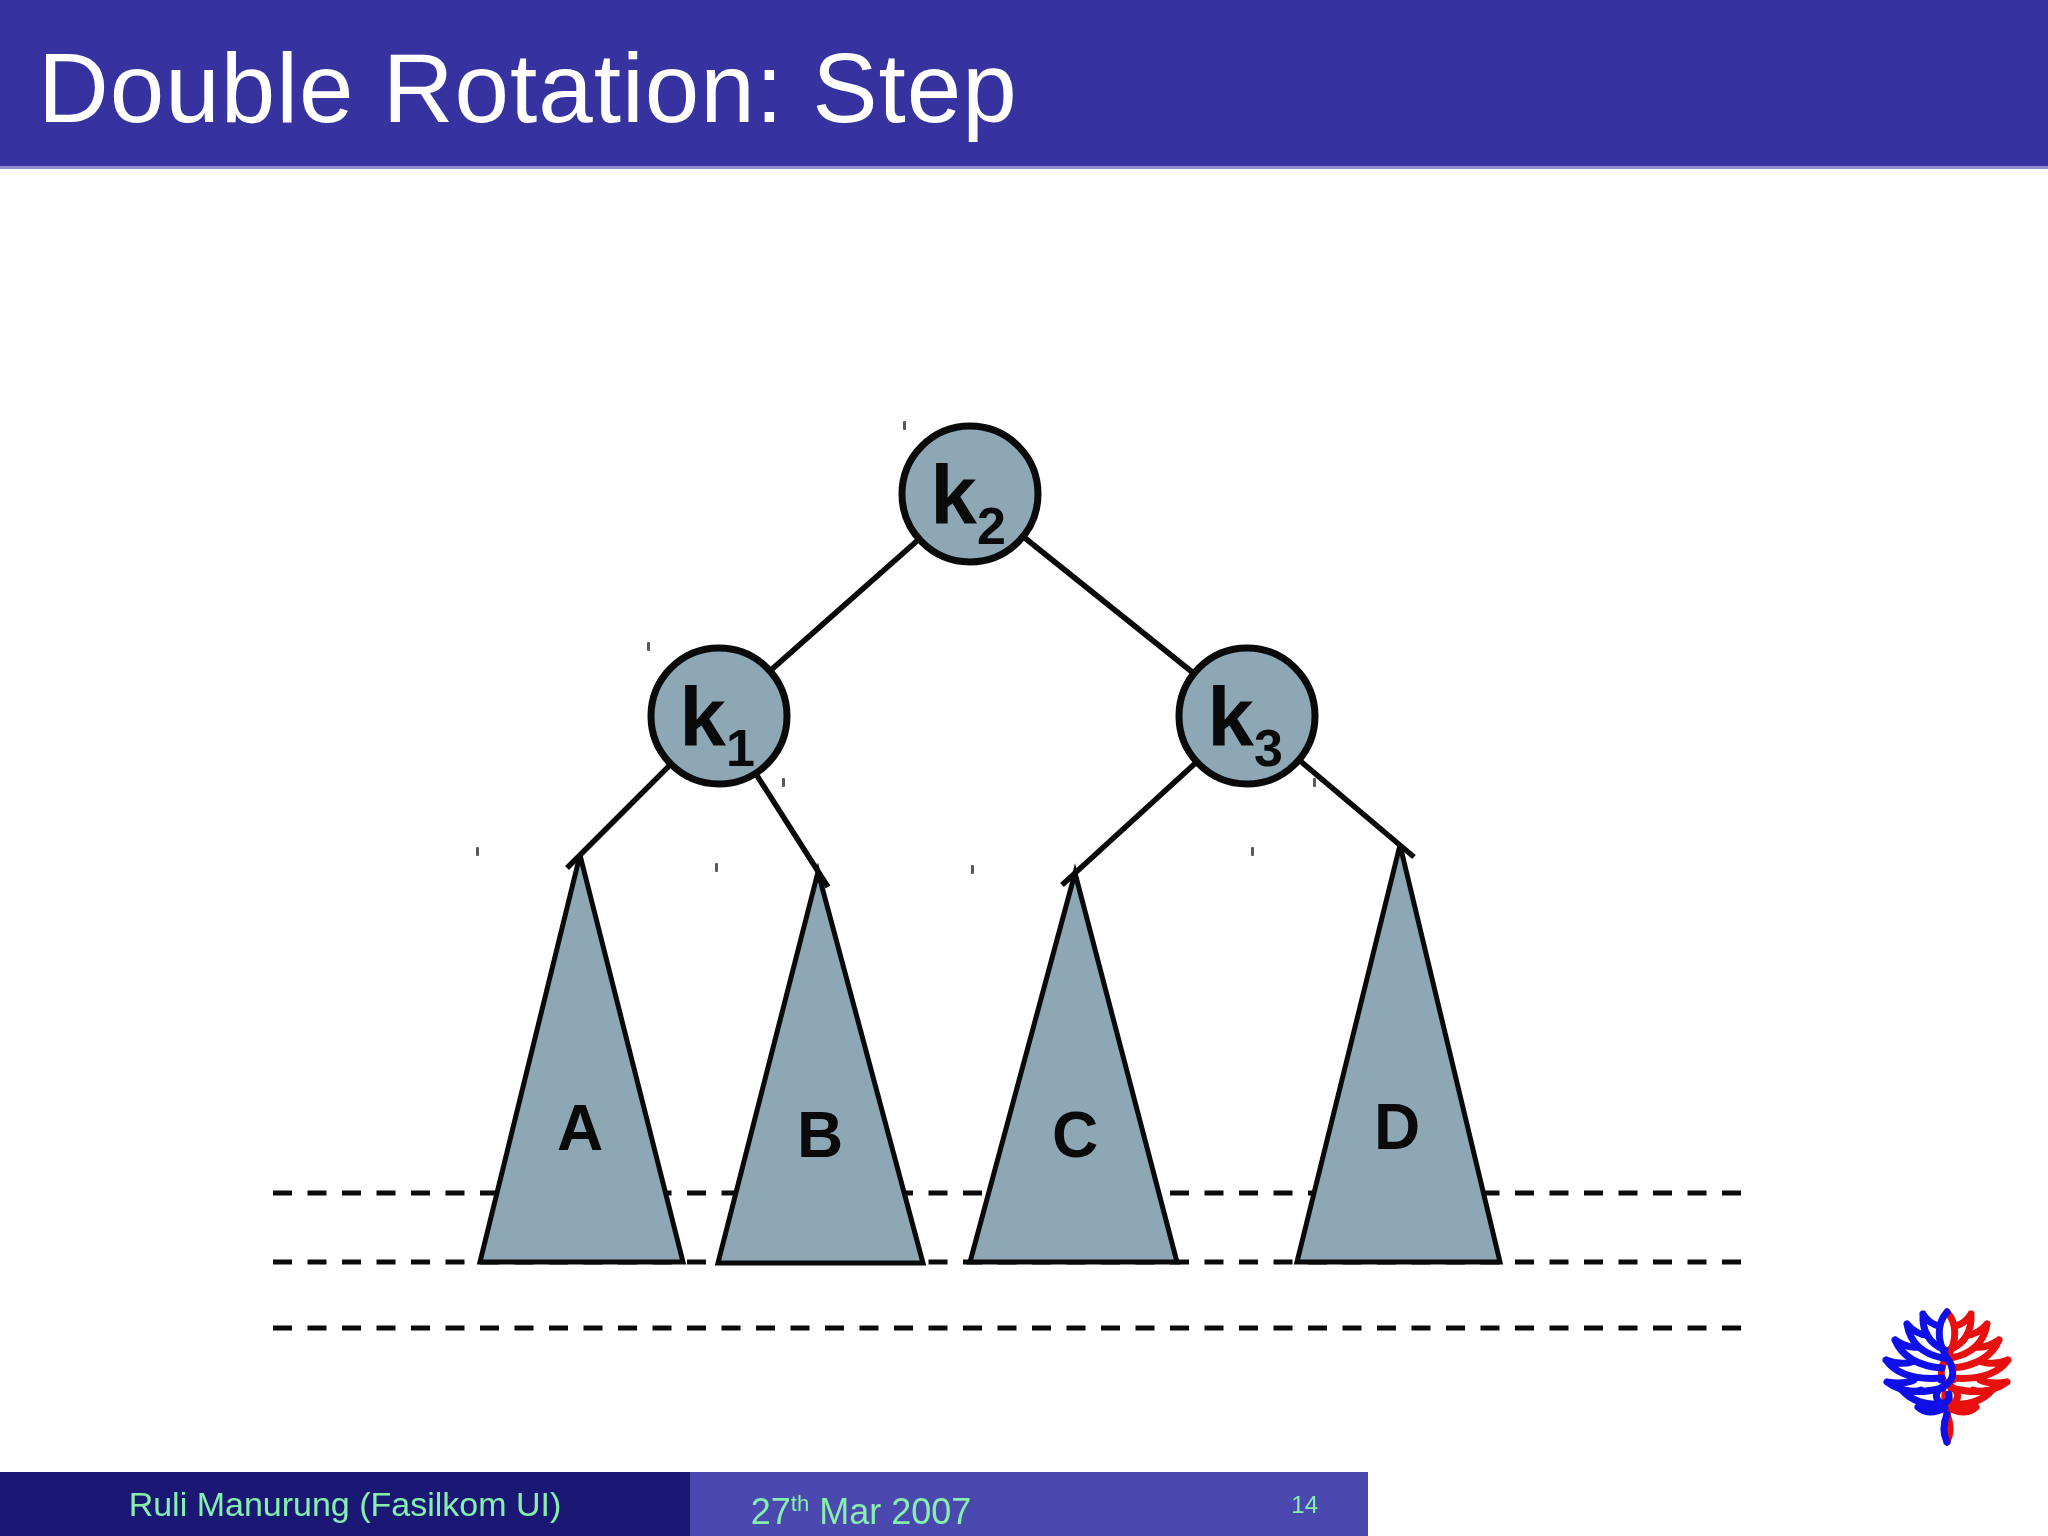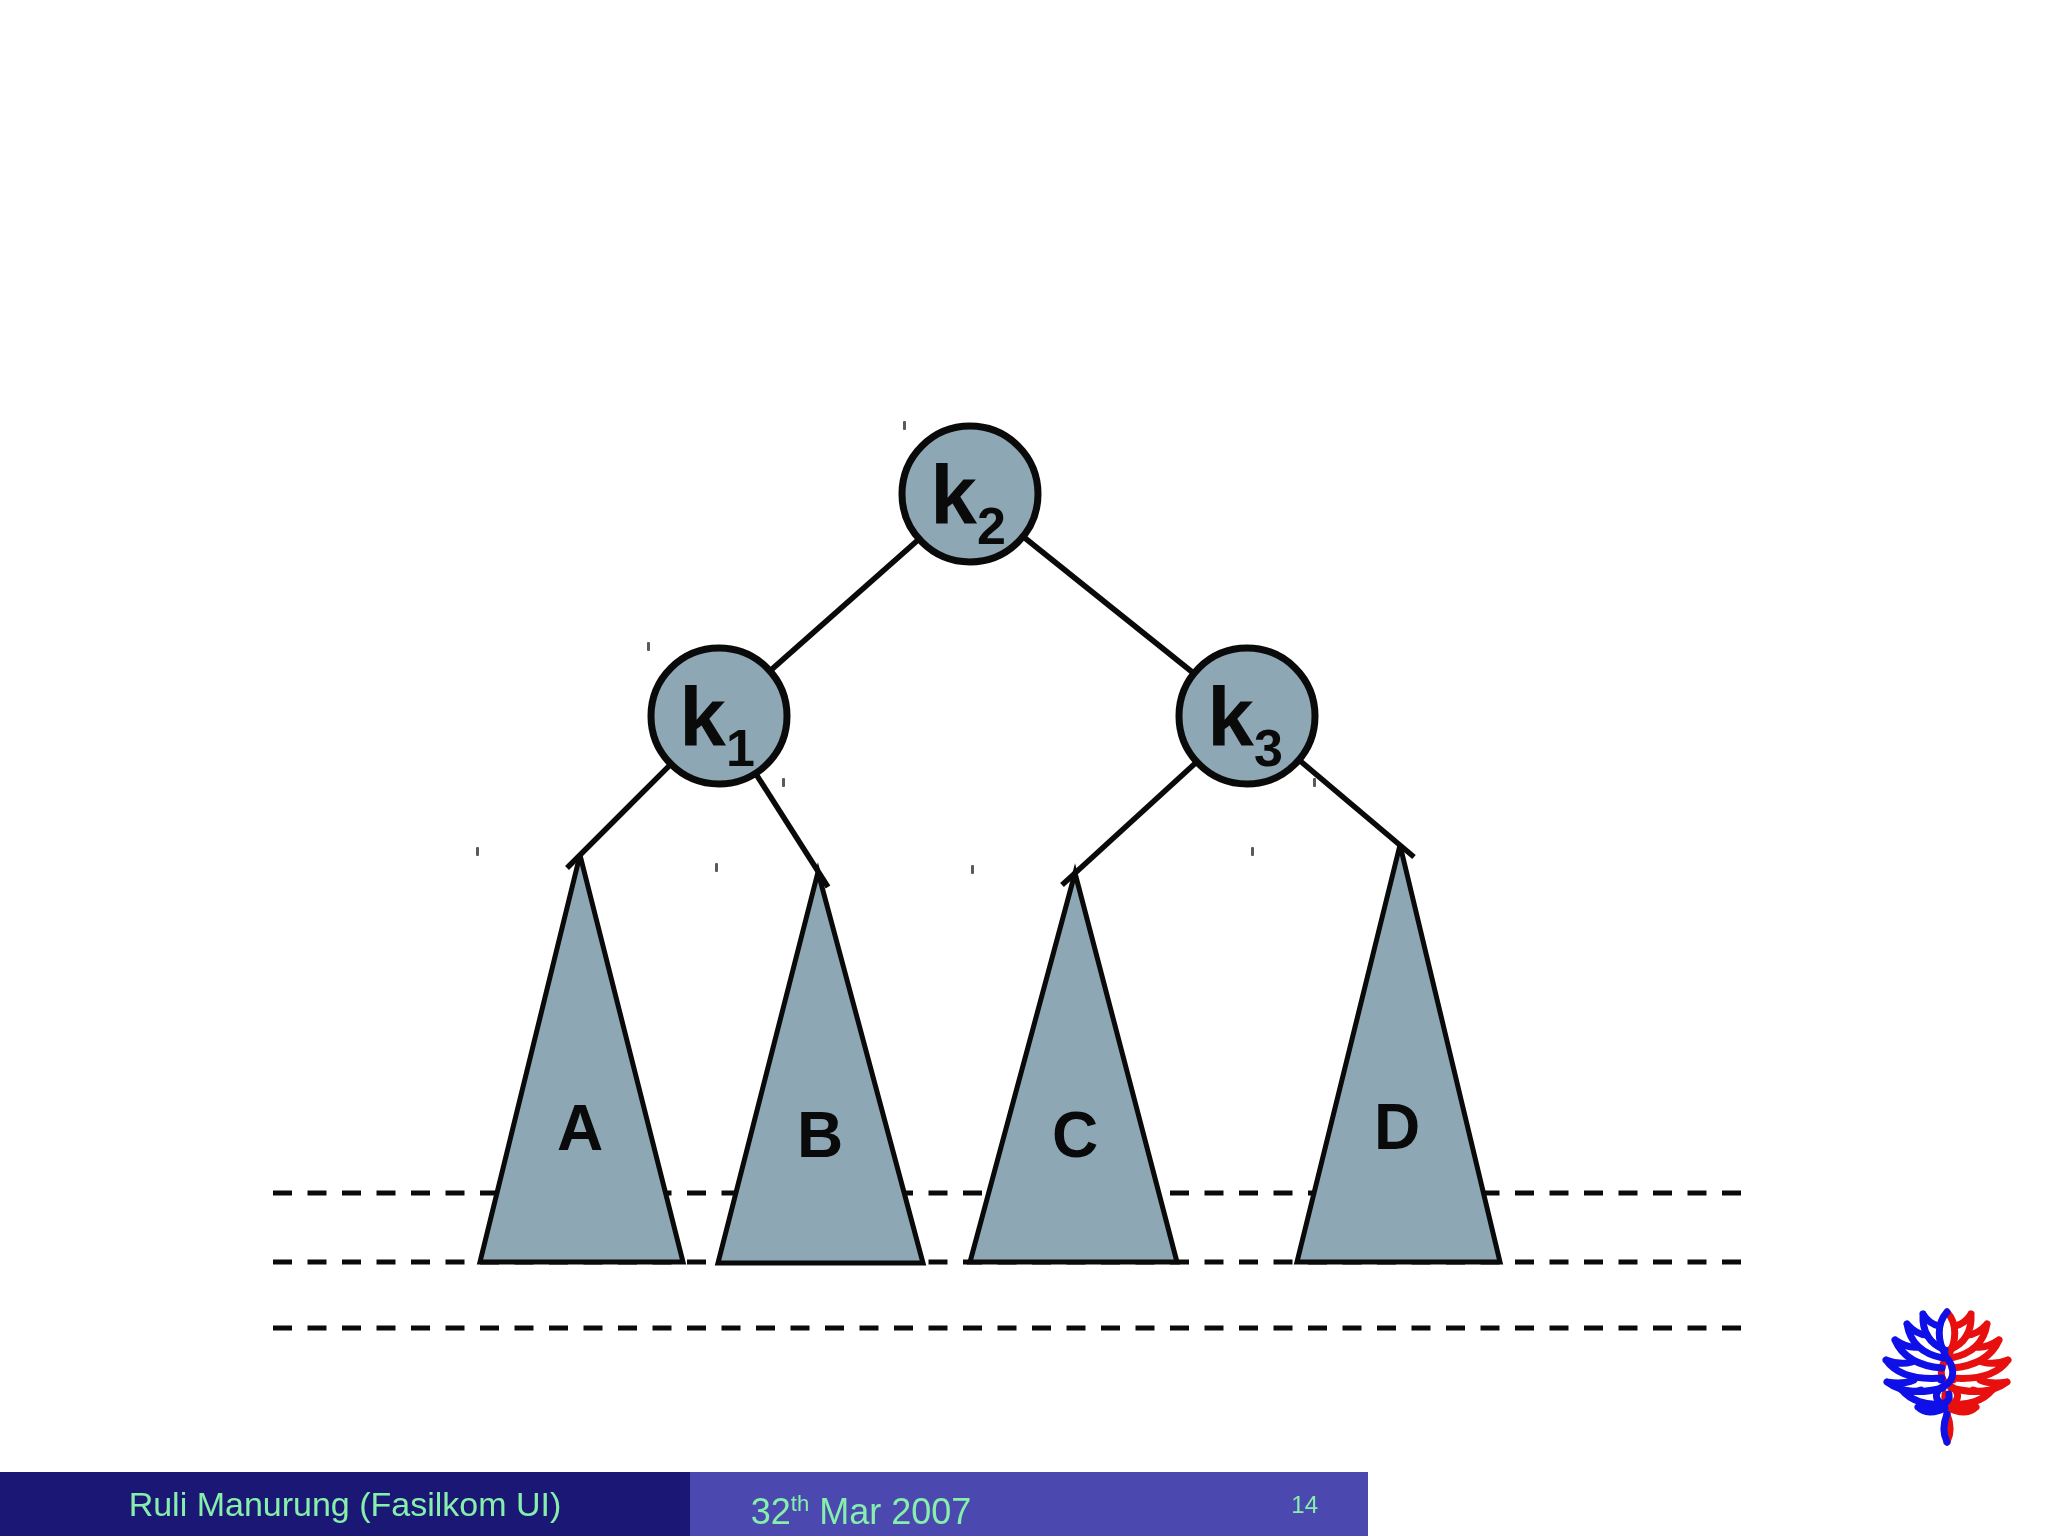--- a/index.html
+++ b/index.html
@@ -29,20 +29,23 @@
   .seg-date{width:678px;background:#4B48AF;}
   .date-block{position:absolute;left:0;top:0;width:342px;height:64px;text-align:center;font-size:36px;}
   .date-suffix{font-size:22px;vertical-align:super;margin-top:25px;}
   .page-num{position:absolute;right:50px;top:0;height:64px;line-height:66px;font-size:24px;}
 </style>
 </head>
 <body>
 
 <div class="slide">
 
+  <div class="titlebar">
+    <div class="title">Double Rotation: Step</div>
+  </div>
 
   <svg class="diagram" viewBox="0 0 2048 1536">
 
     <g stroke="#0a0a0a" stroke-width="5" stroke-dasharray="19 15.5">
       <line x1="273" y1="1193" x2="1753" y2="1193"></line>
       <line x1="273" y1="1262" x2="1753" y2="1262"></line>
       <line x1="273" y1="1328" x2="1753" y2="1328"></line>
     </g>
 
     <g stroke="#0a0a0a" stroke-width="5.5">
@@ -117,18 +120,18 @@
       <path d="M75,118 C79,128 79,138 75,146"></path>
       <circle cx="81" cy="84" r="3.5" fill="#0F0FE8" stroke="none"></circle>
     </g>
   </svg>
 
   <div class="footer">
     <div class="seg seg-author">
       <span>Ruli Manurung (Fasilkom UI)</span>
     </div>
     <div class="seg seg-date">
-      <div class="date-block"><span>32</span><span class="date-suffix">th</span><span> Mar 2007</span></div>
+      <div class="date-block"><span>27</span><span class="date-suffix">th</span><span> Mar 2007</span></div>
       <div class="page-num">14</div>
     </div>
   </div>
 
 </div>
 
 </body></html>

